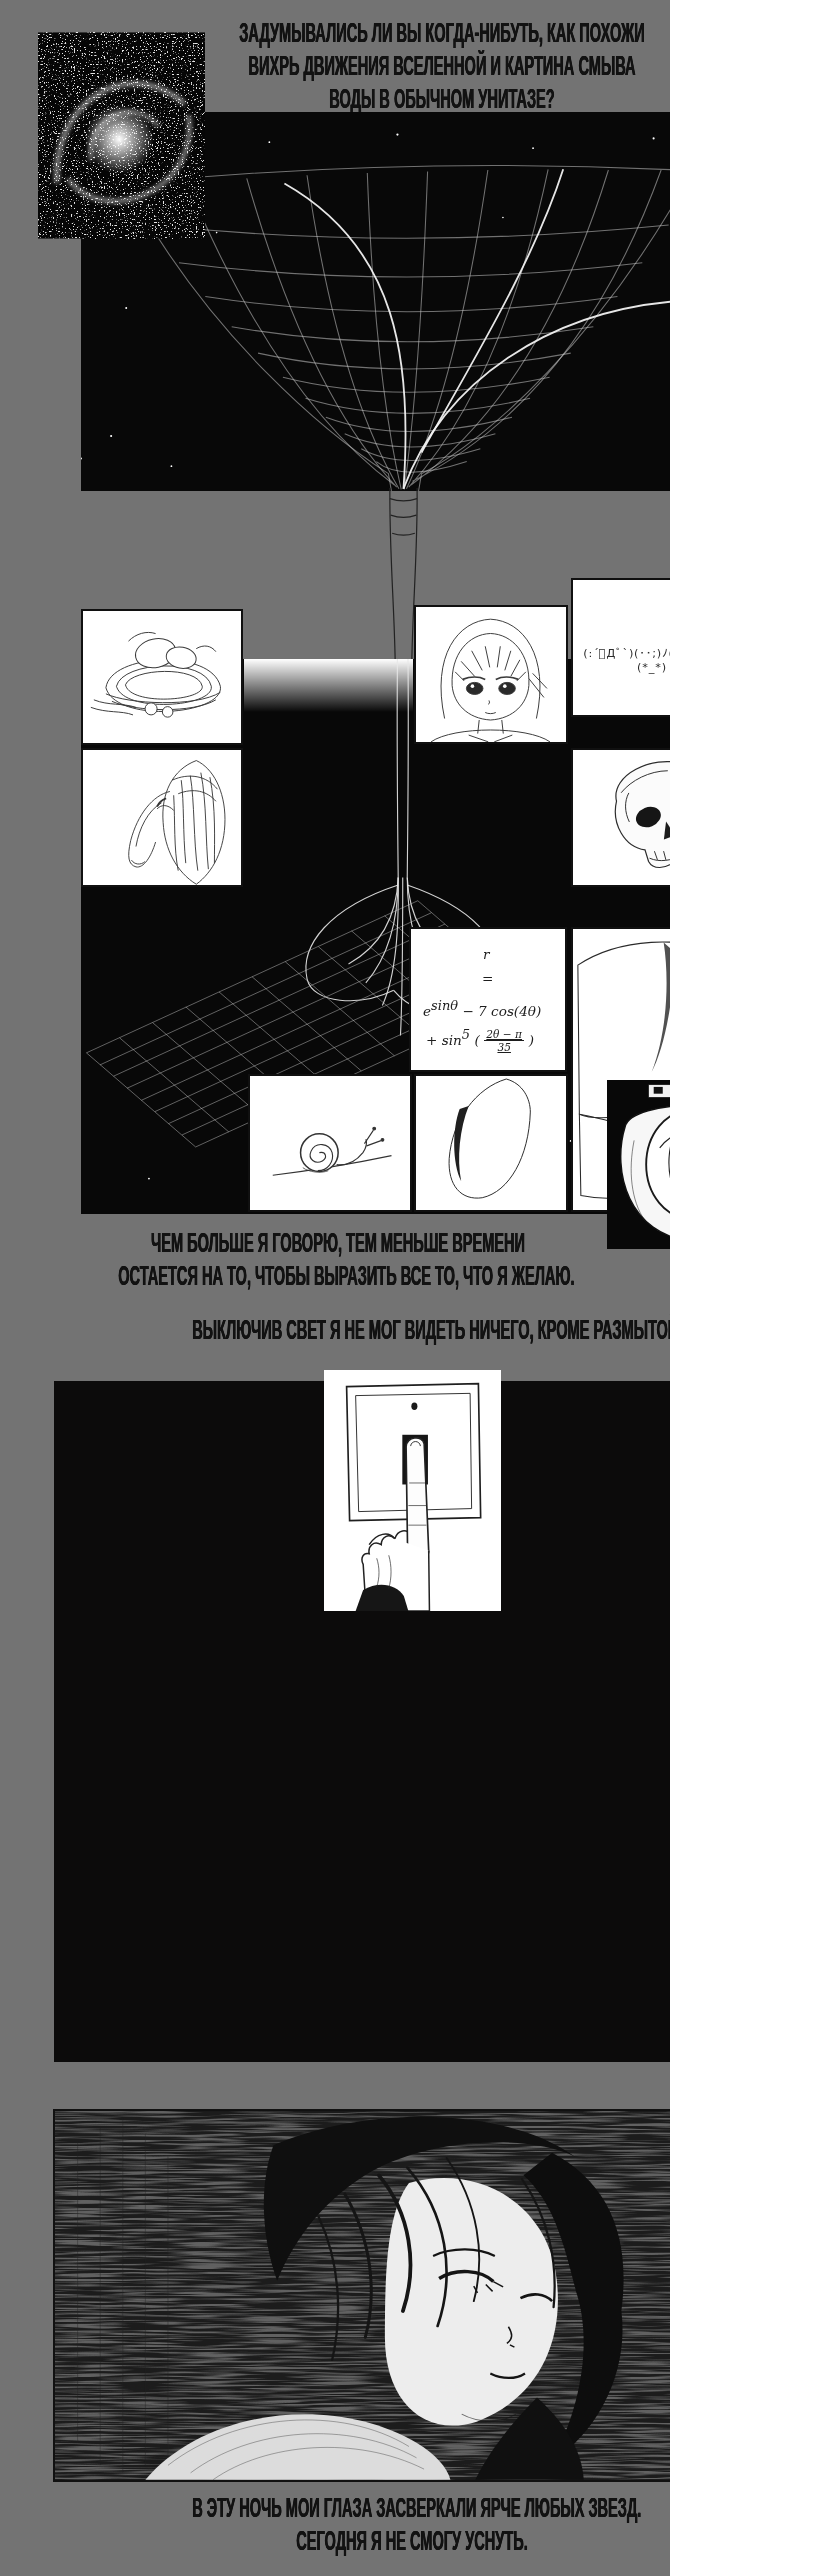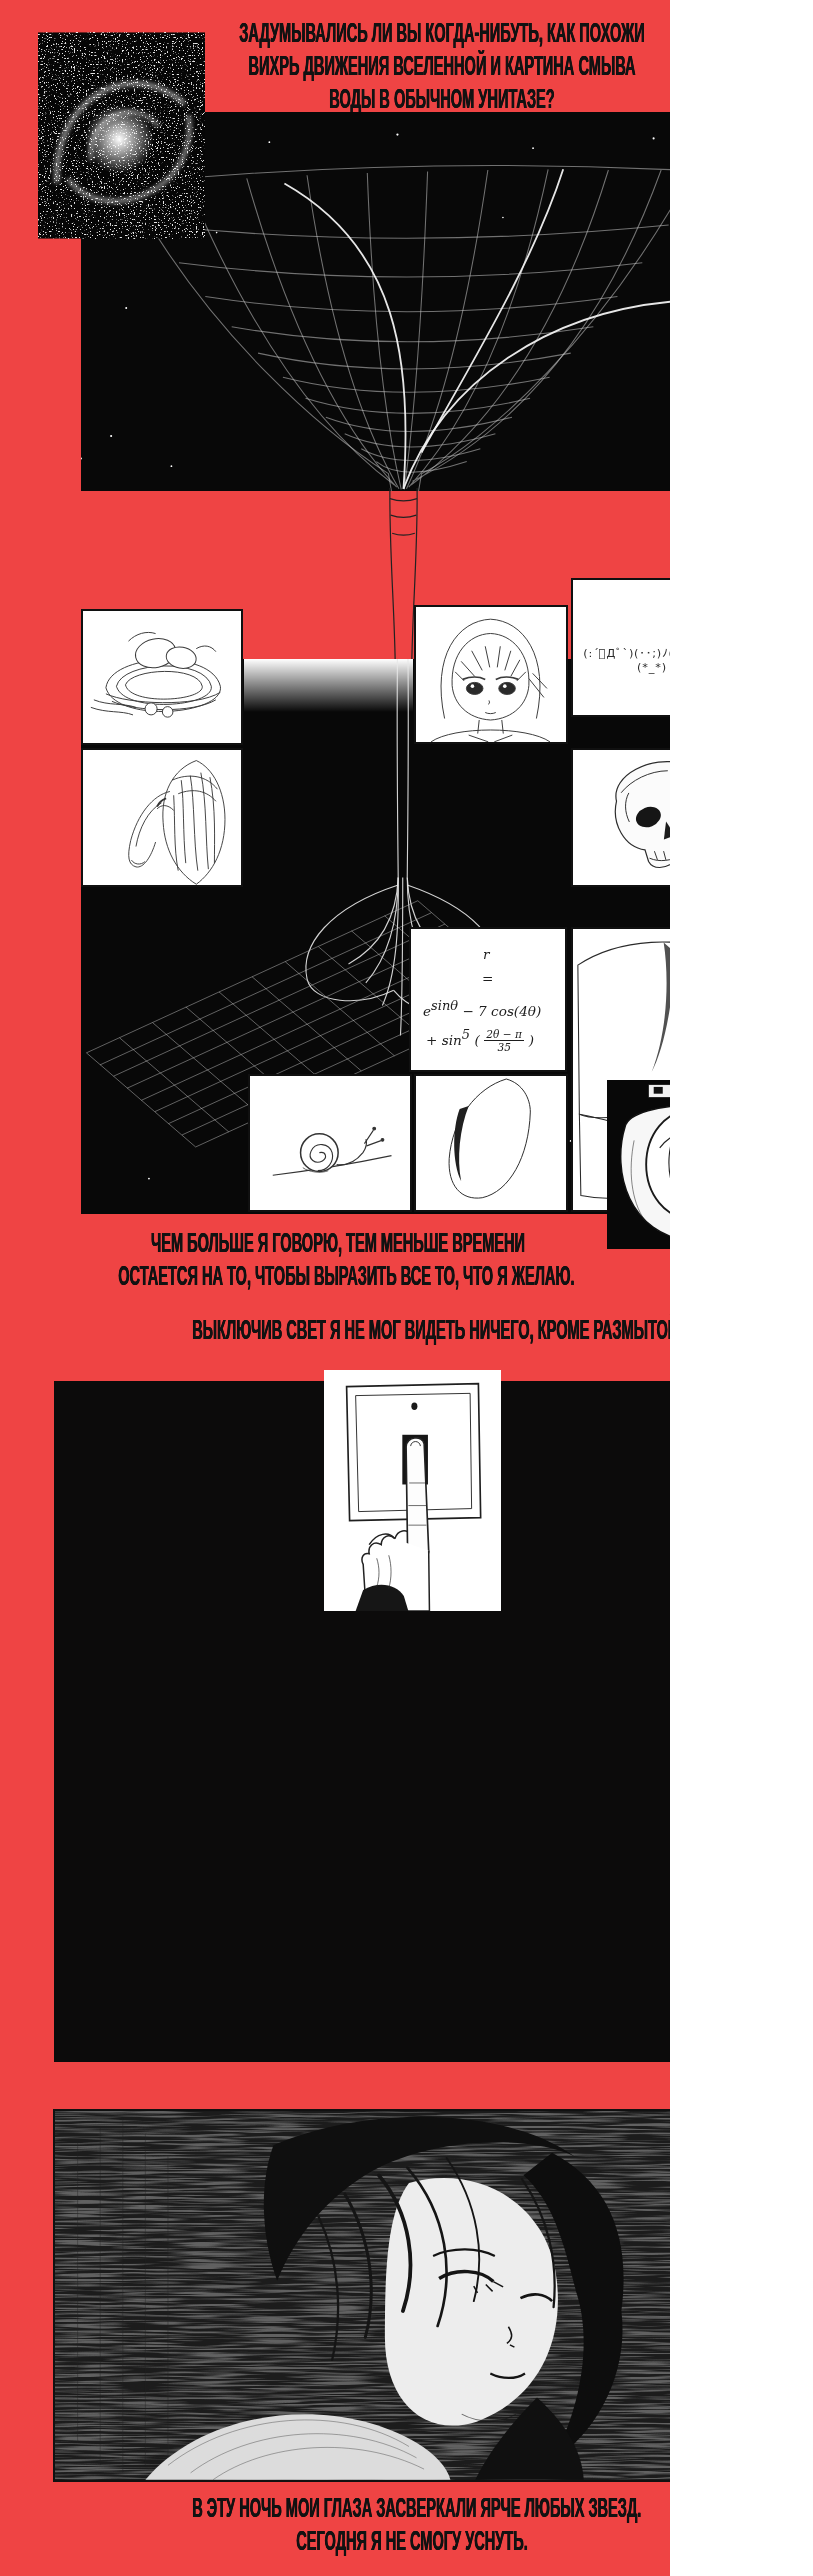--- a/index.html
+++ b/index.html
@@ -1,29 +1,29 @@
 <!DOCTYPE html>
 <html style="font-size:12px"><head>
 <meta charset="utf-8">
 <style>
   html,body{margin:0;padding:0;background:#ffffff;}
-  .page{position:relative;width:670px;height:2576px;background:#ef4444;overflow:hidden;
+  .page{position:relative;width:670px;height:2576px;background:#737373;overflow:hidden;
         font-family:"Liberation Sans",sans-serif;}
   .abs{position:absolute;}
   .cap{position:absolute;text-align:center;color:#121212;font-weight:700;
        font-family:"Liberation Sans",sans-serif;font-size:27px;line-height:33px;
        transform:scaleX(.54);transform-origin:50% 0;white-space:nowrap;
        text-shadow:0.5px 0 0 currentColor,-0.5px 0 0 currentColor;}
   .panel{position:absolute;background:#ffffff;border:2.3px solid #101010;box-sizing:border-box;overflow:hidden;}
   .blackfill{background:#080808;}
   .emoji{position:absolute;width:100%;text-align:center;font-family:"DejaVu Sans",sans-serif;
          font-size:11.3px;color:#2c2c2c;letter-spacing:0.8px;}
   .formula{font-family:"DejaVu Serif",serif;font-style:italic;color:#1d1d1d;font-size:13.6px;}
   .formula sup{font-size:13px;}
-  .frac{display:inline-block;vertical-align:middle;text-align:center;font-size:10.6px;line-height:1.05;}
+  .frac{display:inline-block;vertical-align:middle;text-align:center;font-size:10.6px;line-height:1.05;text-decoration:underline;}
   .frac .num{display:block;border-bottom:1.2px solid #1d1d1d;padding:0 2.3px;}
   .frac .den{display:block;padding-top:0.8px;}
   svg{display:block;}
 </style>
 </head>
 <body>
 
 <div class="page">
 
   <div class="cap" style="top:16.6px;left:35px;width:814px;">

